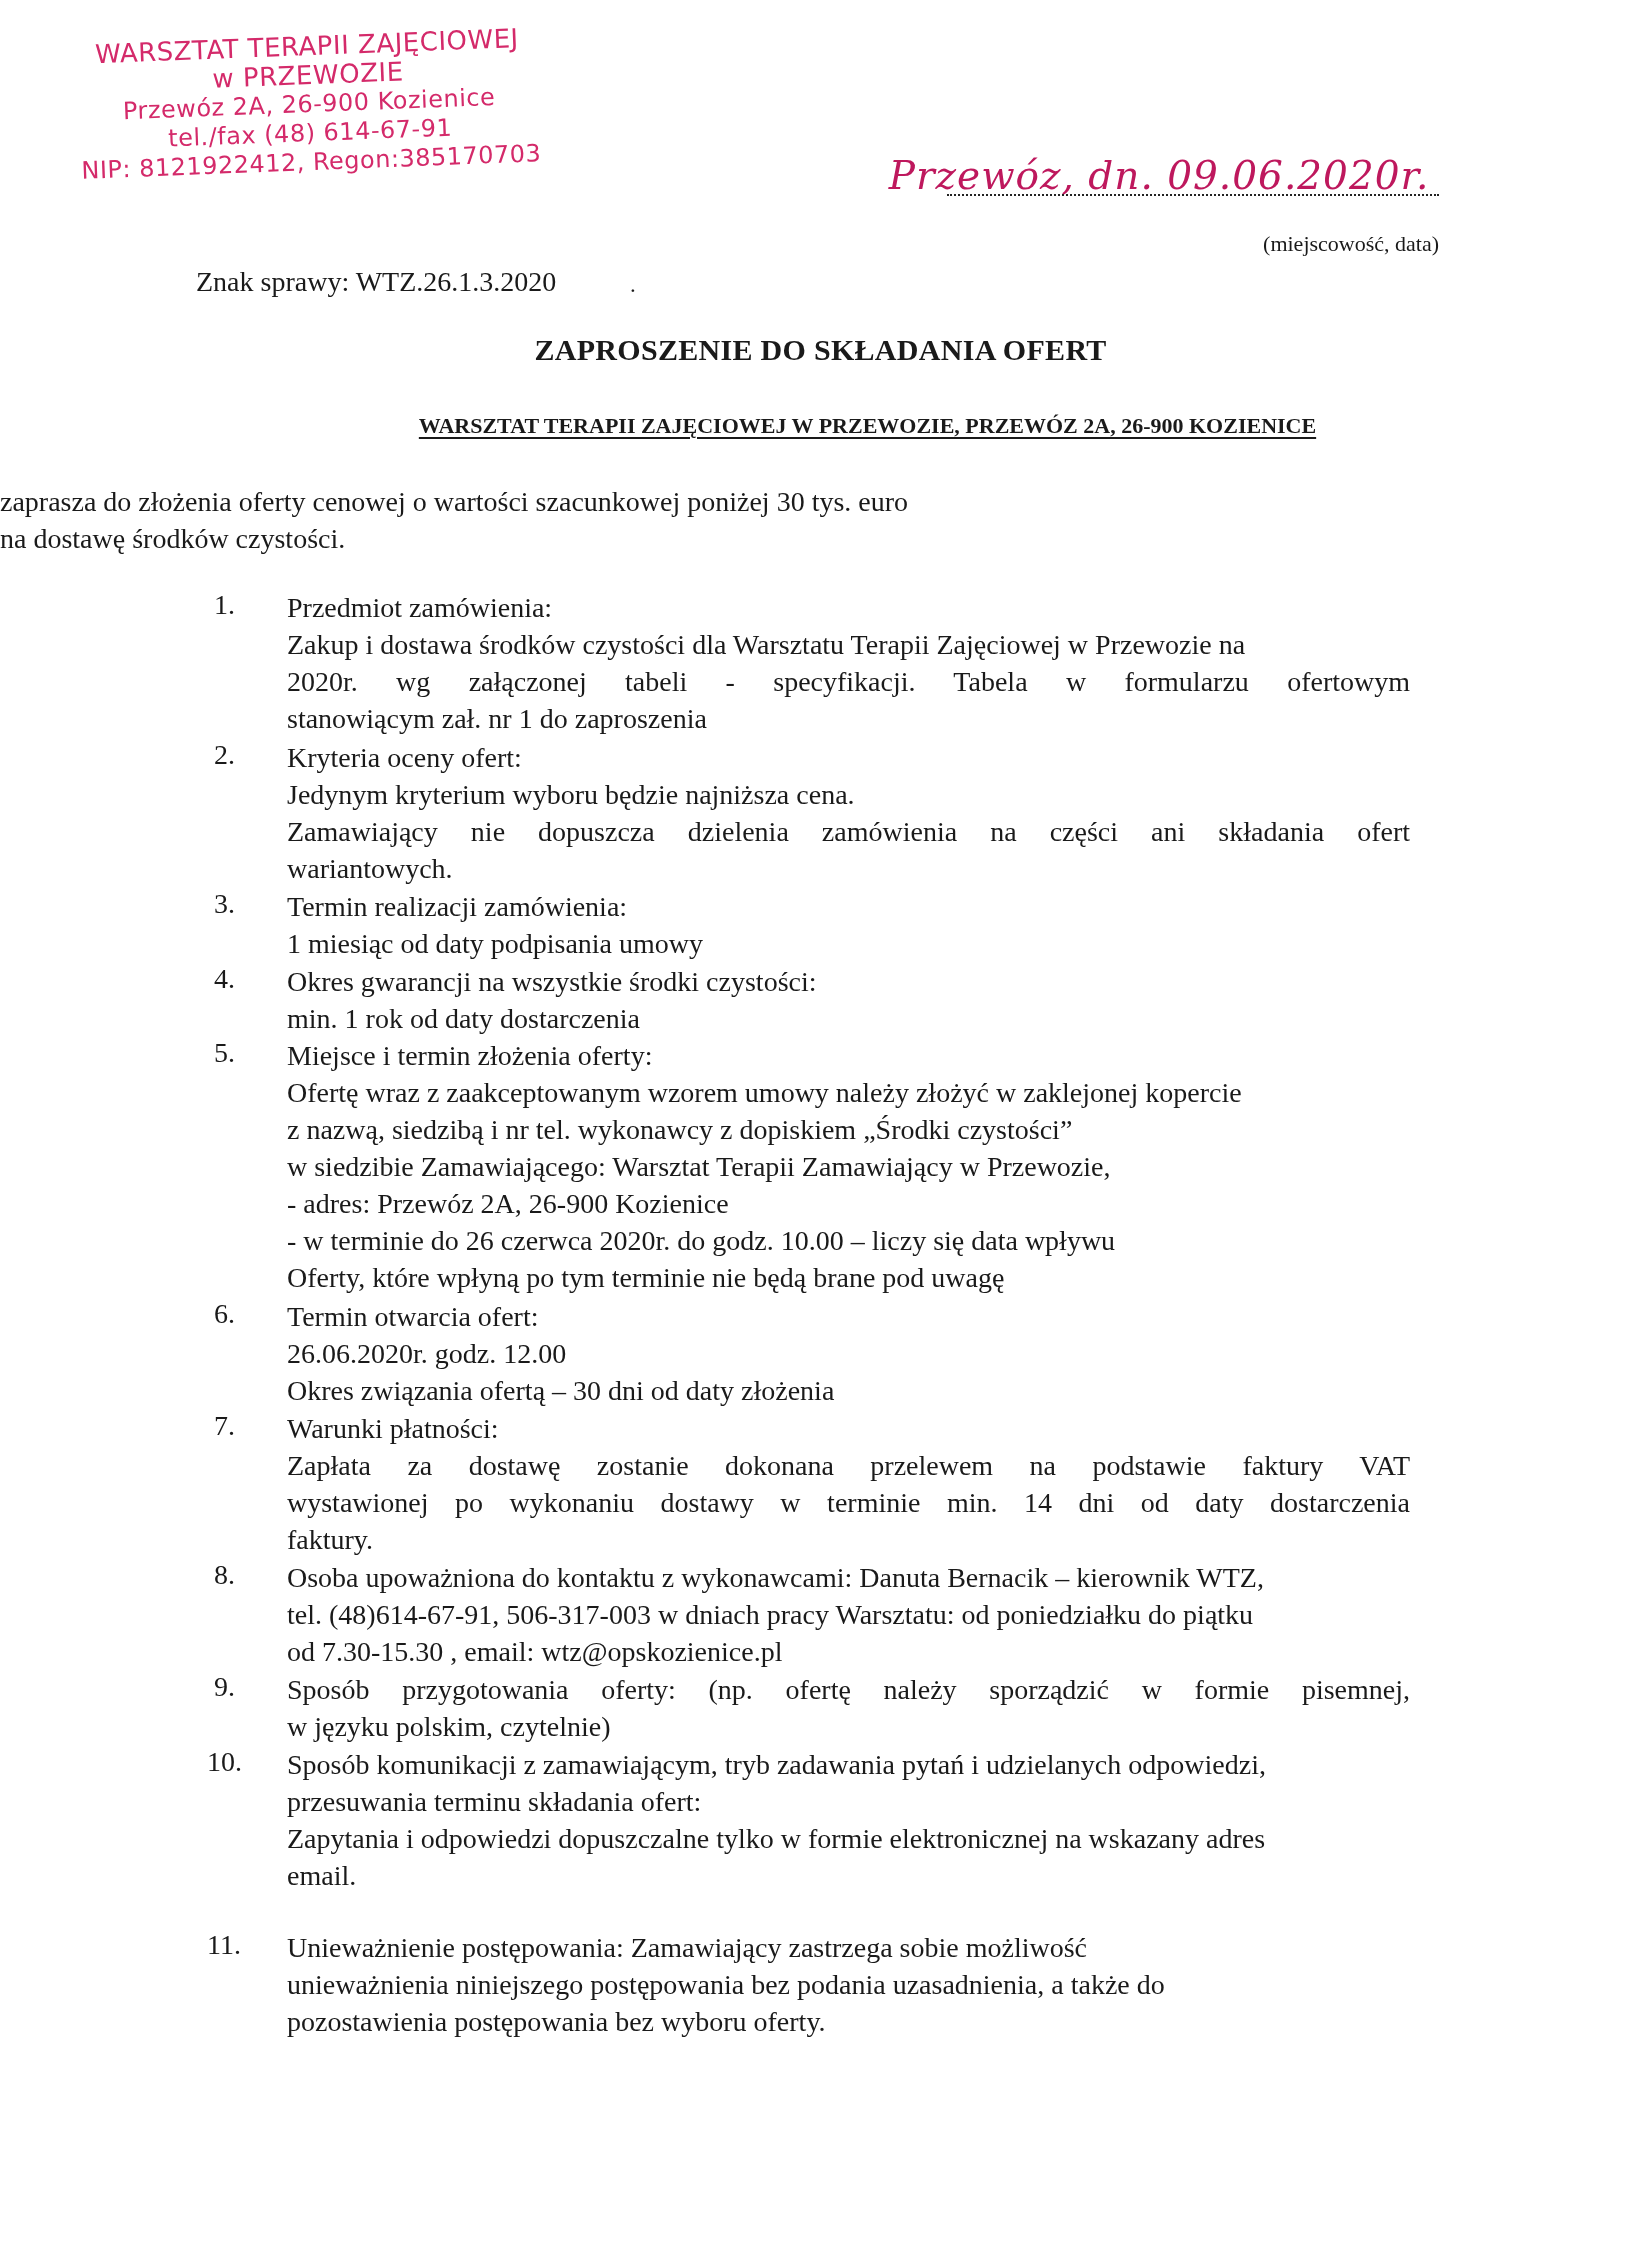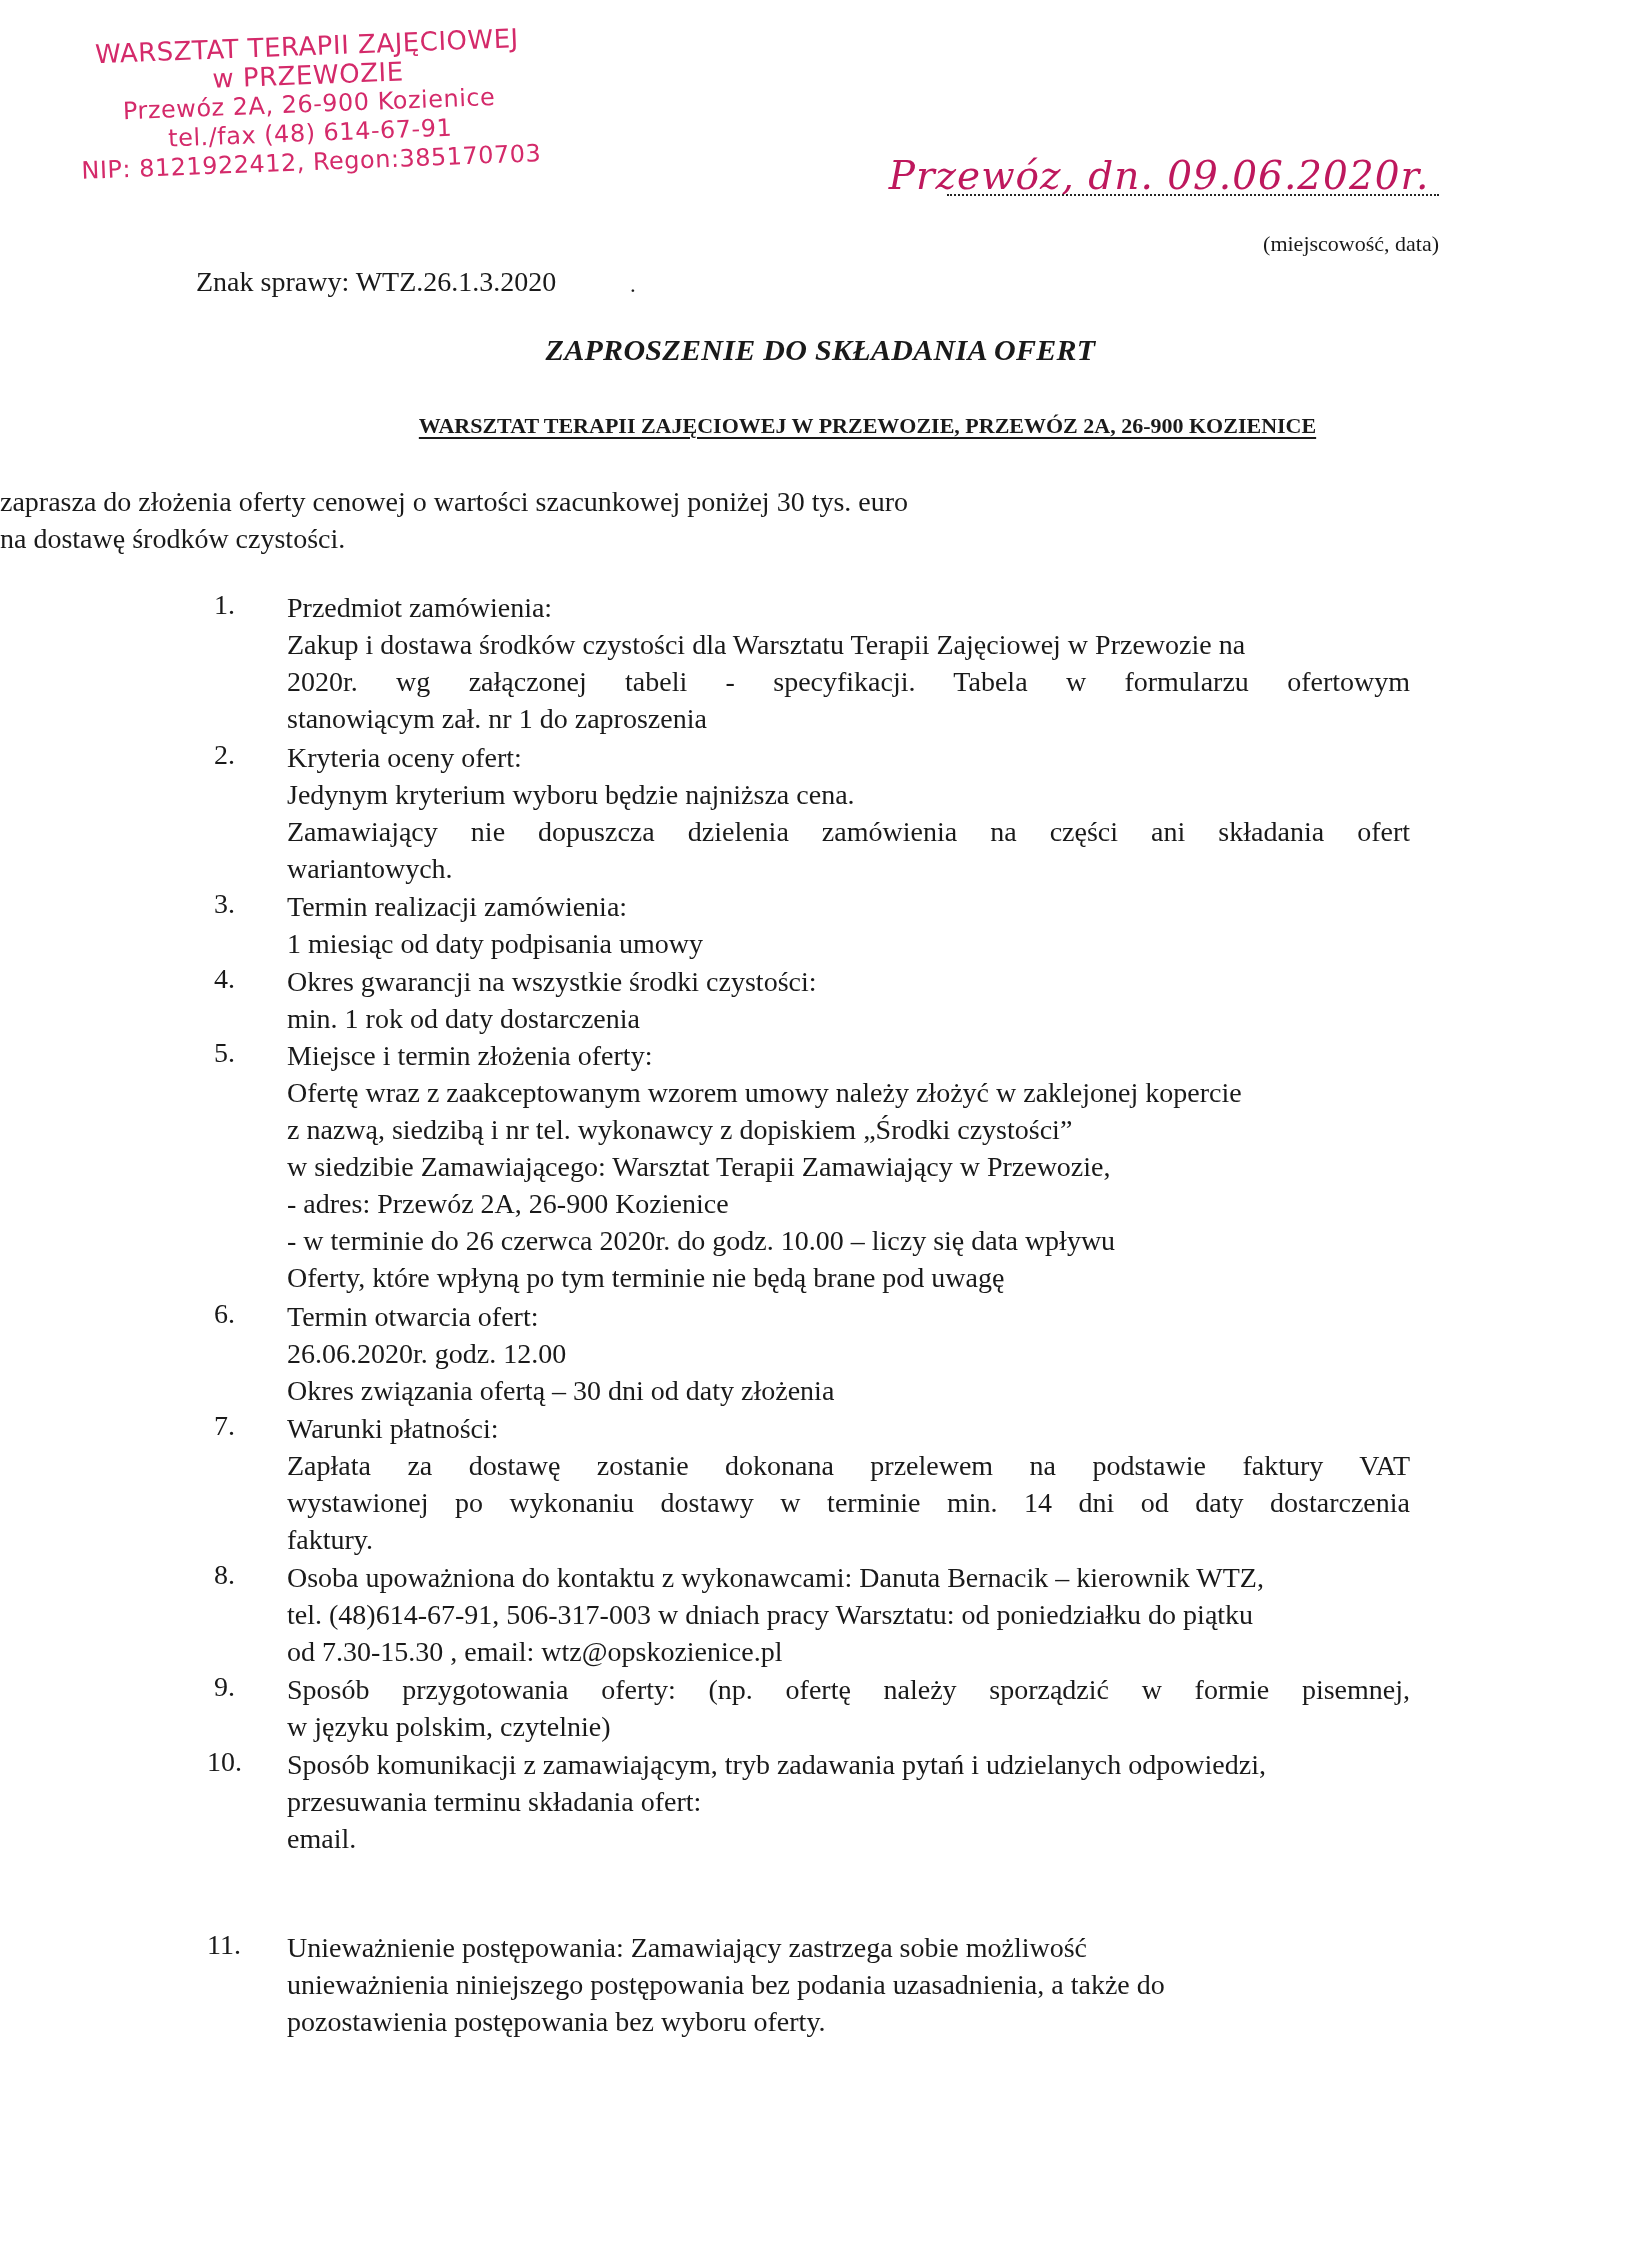--- a/index.html
+++ b/index.html
@@ -11,21 +11,21 @@
   .stamp .l2 { font-size:26px; }
 
   .place-date { position:absolute; left:966px; top:145px; width:473px; text-align:right; }
   .handwriting { font-family:"DejaVu Serif", serif; font-style:italic; color:#be185d; font-size:39px; position:absolute; right:9.7px; top:7.7px; white-space:nowrap; letter-spacing:1px; }
   .dots { position:absolute; left:-19.3px; right:0; top:48px; border-bottom:2.9px dotted #222; height:1px; }
   .place-caption { position:absolute; right:0; top:86px; font-size:22px; white-space:nowrap; }
 
   .case-no { position:absolute; left:196px; top:266px; font-size:28px; white-space:nowrap; }
   .case-dot { position:absolute; left:630px; top:272px; font-size:23px; }
 
-  .title { position:absolute; left:0; width:1641px; top:333px; text-align:center; font-weight:bold; font-size:30px; letter-spacing:0.3px;font-style:italic; }
+  .title { position:absolute; left:0; width:1641px; top:333px; text-align:center; font-weight:bold; font-size:30px; letter-spacing:0.3px; }
   .org-line { position:absolute; left:0; width:1641px; top:413px; text-align:center; font-weight:bold; font-size:22px;margin-left:47px; }
   .org-line span { text-decoration:underline; text-decoration-thickness:1.9px; text-underline-offset:3.9px; }
   .intro { position:absolute; left:0; width:1639px; top:483px; text-align:left; font-size:28px; line-height:37px; }
 
   .list { position:absolute; left:0; top:589px; width:1641px; font-size:28px; }
   .item { position:absolute; left:0; width:1641px; }
   .num { position:absolute; left:214px; white-space:nowrap; }
   .body { position:absolute; left:287px; width:1123px; line-height:37px; }
   .body div { white-space:nowrap; }
   .body .just { text-align:justify; text-align-last:justify; white-space:normal; }
@@ -146,20 +146,21 @@
       <div class="just">Sposób przygotowania oferty: (np. ofertę należy sporządzić w formie pisemnej,</div>
       <div>w języku polskim, czytelnie)</div>
     </div>
   </div>
 
   <div class="item" style="top:1157px;">
     <span class="num" style="left:207px;">10.</span>
     <div class="body">
       <div>Sposób komunikacji z zamawiającym, tryb zadawania pytań i udzielanych odpowiedzi,</div>
       <div>przesuwania terminu składania ofert:</div>
+      <div>Zapytania i odpowiedzi dopuszczalne tylko w formie elektronicznej na wskazany adres</div>
       <div>email.</div>
     </div>
   </div>
 
   <div class="item" style="top:1340px;">
     <span class="num" style="left:207px;">11.</span>
     <div class="body">
       <div>Unieważnienie postępowania:  Zamawiający zastrzega sobie możliwość</div>
       <div>unieważnienia niniejszego postępowania bez podania uzasadnienia, a także do</div>
       <div>pozostawienia postępowania bez wyboru oferty.</div>

